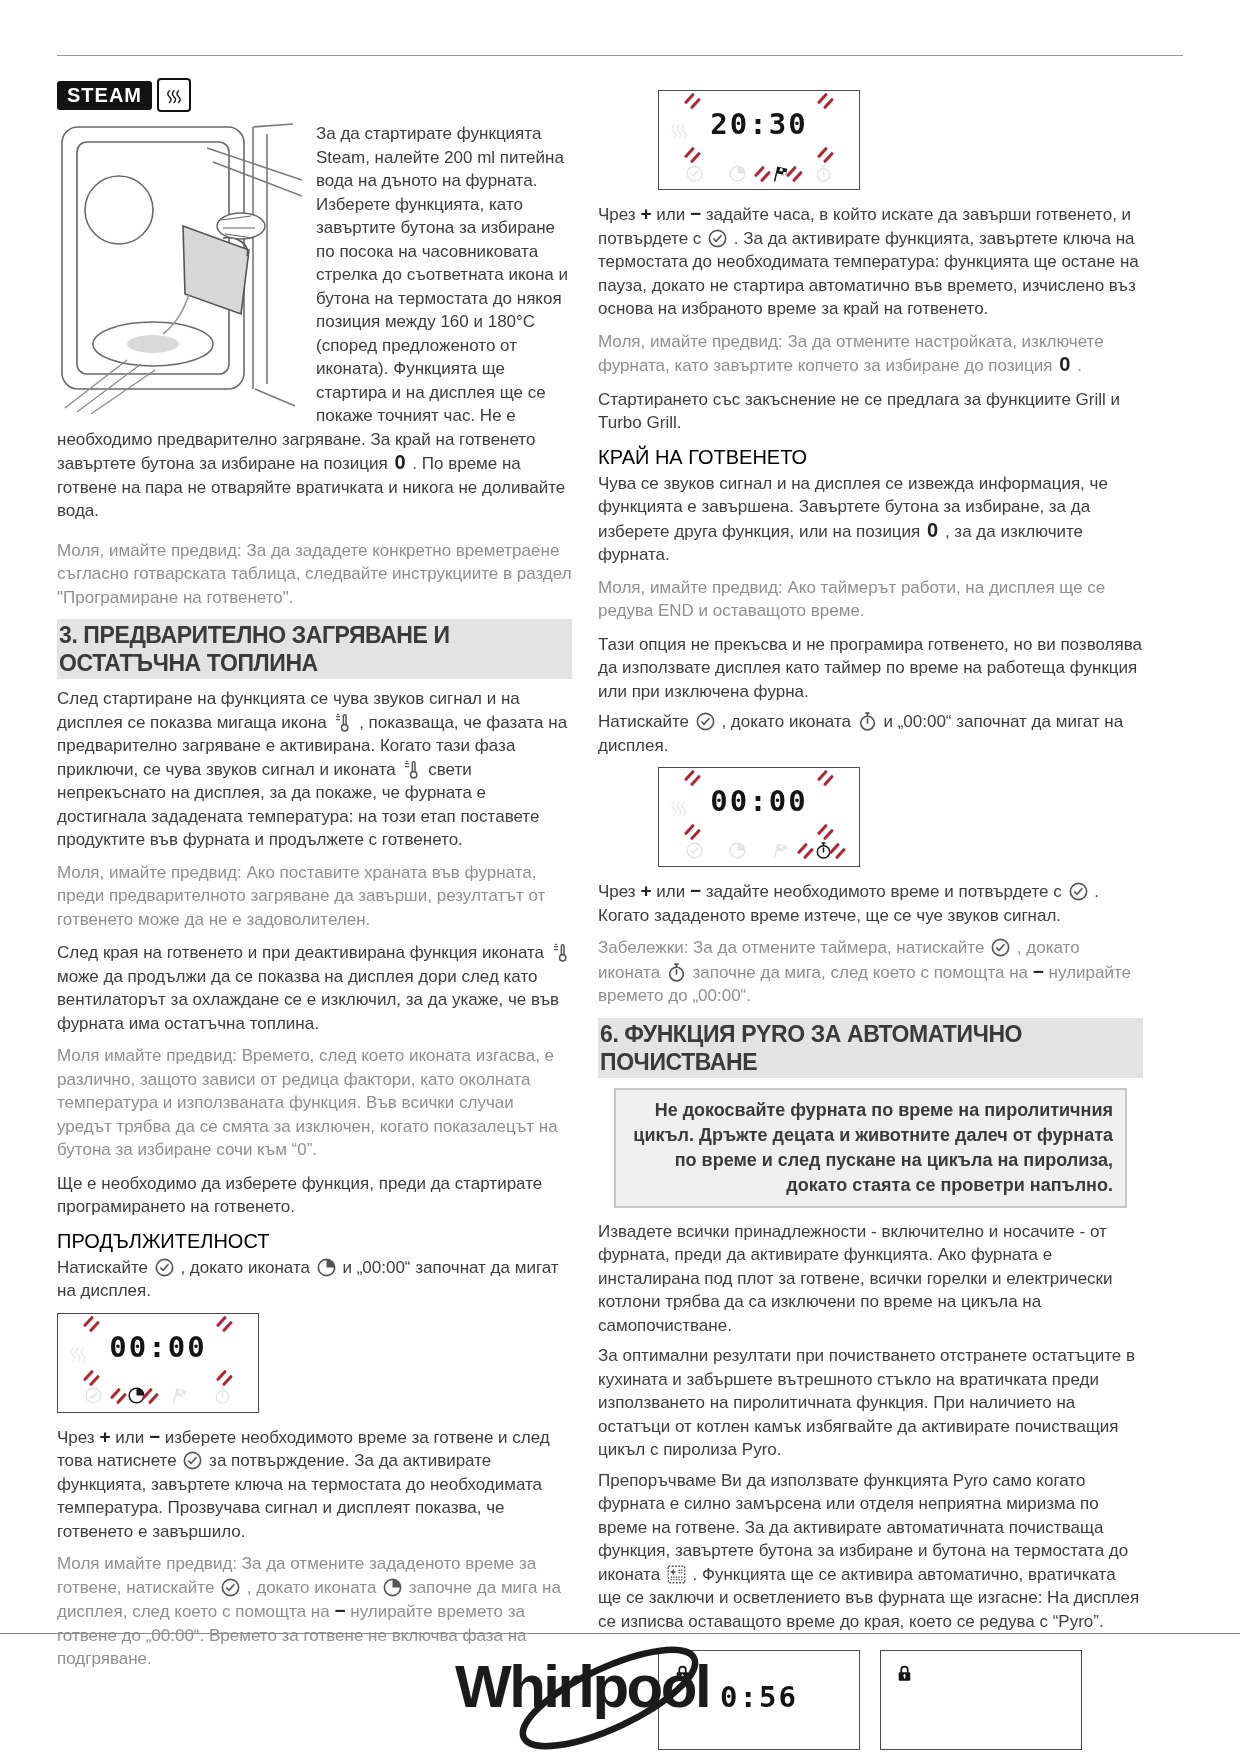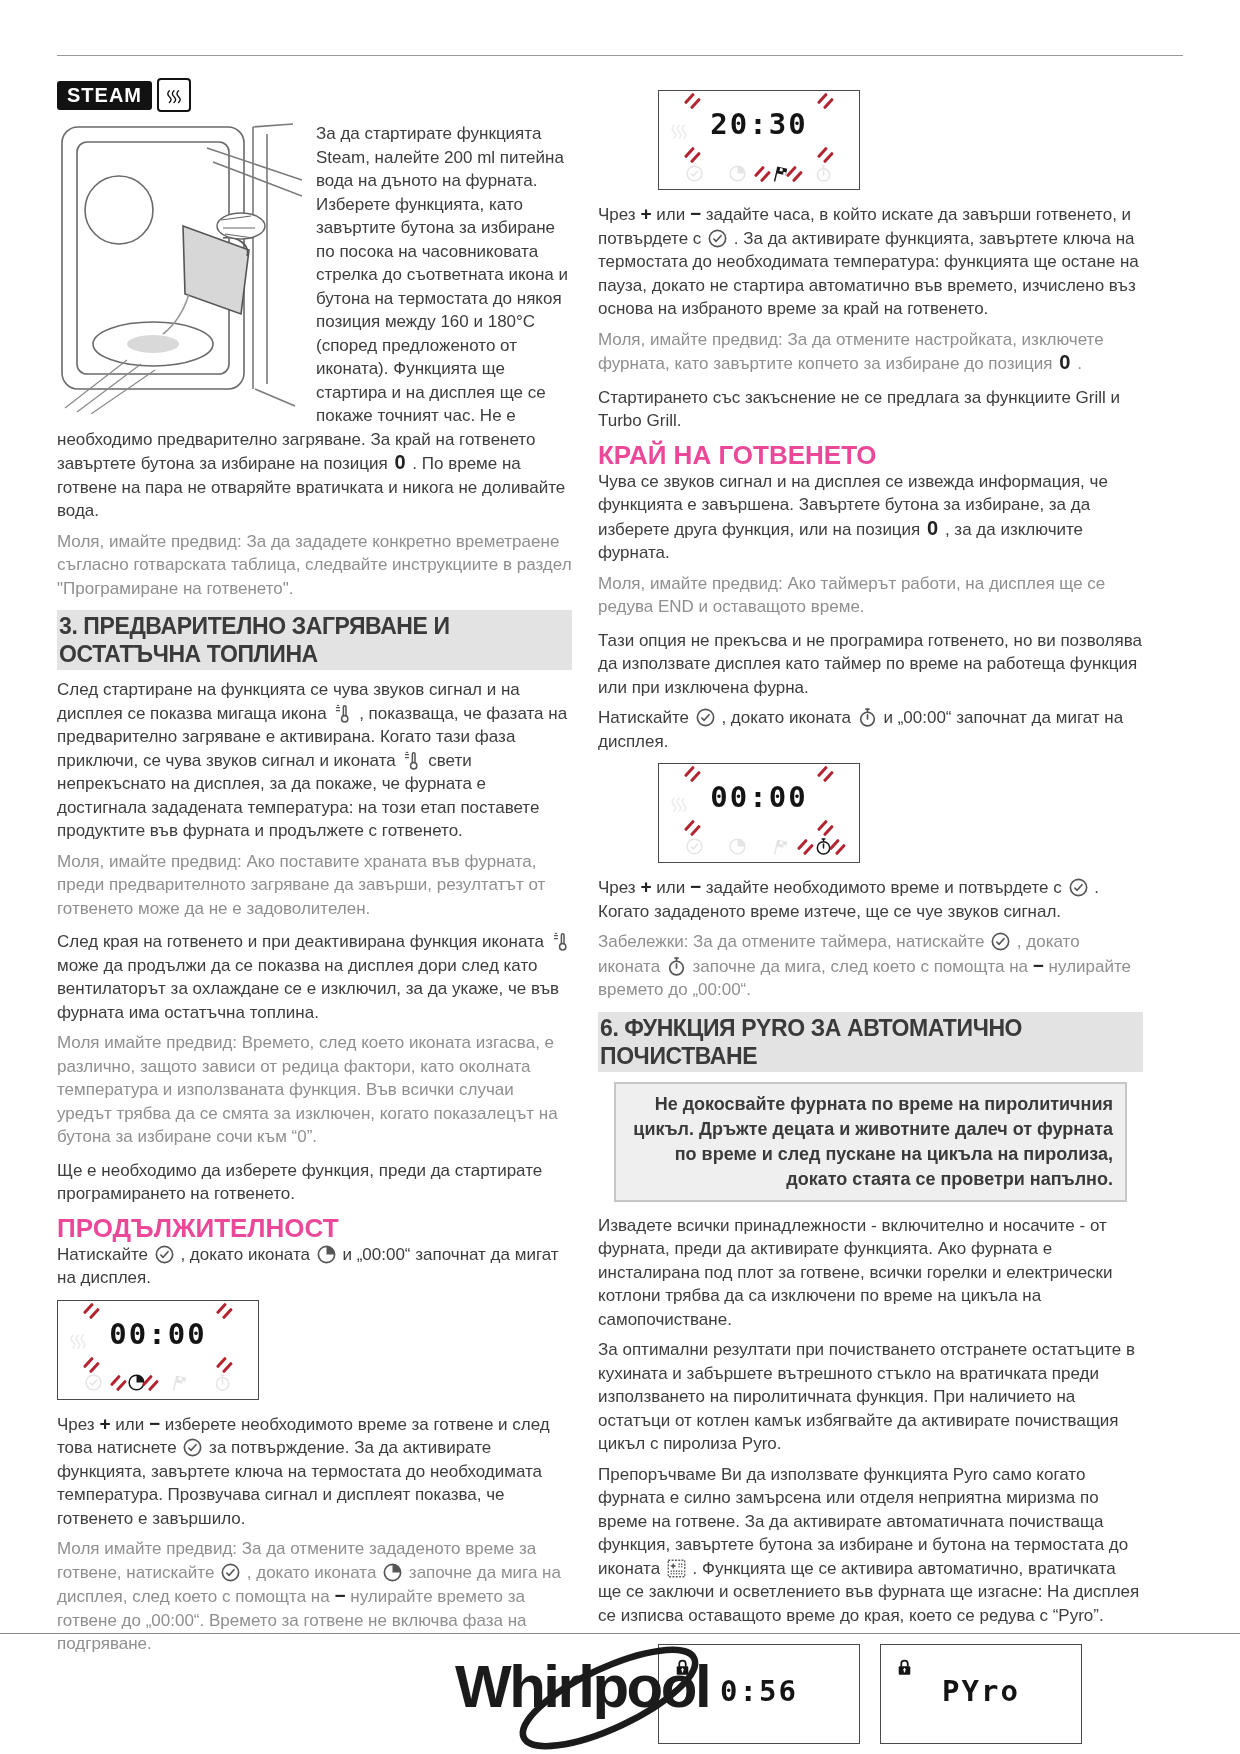--- a/index.html
+++ b/index.html
@@ -4,24 +4,24 @@
 <style>
   html,body{margin:0;padding:0;background:#ffffff;}
   body{font-family:"Liberation Sans",sans-serif;color:#3d3d3d;}
   .page{position:relative;width:1240px;height:1754px;overflow:hidden;background:#fff;}
   .toprule{position:absolute;top:55px;left:57px;right:57px;border-top:1.5px solid #9a9a9a;}
   .cols{position:absolute;top:76px;left:57px;display:flex;gap:26px;}
   .col{width:515px;}
   .col.rightcol{width:545px;}
 
   p{margin:0 0 7px;font-size:17px;line-height:23.5px;color:#3d3d3d;}
-  .note{color:#8f8f8f;margin:0 0 10px;}
+  .note{color:#8f8f8f;margin:9px 0 10px;}
   .sec{display:block;background:#e3e3e3;font-size:23px;line-height:28px;font-weight:700;
        color:#3a3a3a;letter-spacing:-0.4px;margin:10px 0 8px;padding:2px 4px 2px 2px;}
-  .sub{font-size:26px;line-height:24px;font-weight:700;color:#ec4899;margin:10px 0 3px;}
+  .sub{font-size:20px;line-height:24px;font-weight:400;color:#000000;margin:10px 0 3px;}
   .warnbox{border:2px solid #c6c6c6;background:#efefef;font-weight:700;font-size:18px;
        line-height:25px;color:#3a3a3a;padding:8px 12px;margin:10px 16px 12px;text-align:right;}
 
   
   .badge-row{display:flex;align-items:center;gap:5px;margin:2px 0 10px;}
   .badge-label{background:#121212;color:#fff;font-weight:700;font-size:20px;letter-spacing:1px;
        padding:3px 10px;border-radius:3px;}
   .badge-icon{width:30px;height:30px;border:2.5px solid #121212;border-radius:4px;display:flex;
        align-items:center;justify-content:center;}
   .badge-icon svg{width:20px;height:20px;color:#121212;}
@@ -340,21 +340,20 @@
           <svg class="lock-ic">
               <use href="#sym-lock"></use>
             </svg>
           <div class="lcd">0:56</div>
 
         </div>
         <div class="display pyro">
           <svg class="lock-ic">
               <use href="#sym-lock"></use>
             </svg>
-          <div class="lcd">PYro</div>
         </div>
       </div>
 
     </div>
   </div>
 
   <div class="footer">
     <div class="footrule"></div>
     <div class="logo">
       <span class="logo-text">Whirlpool</span>

